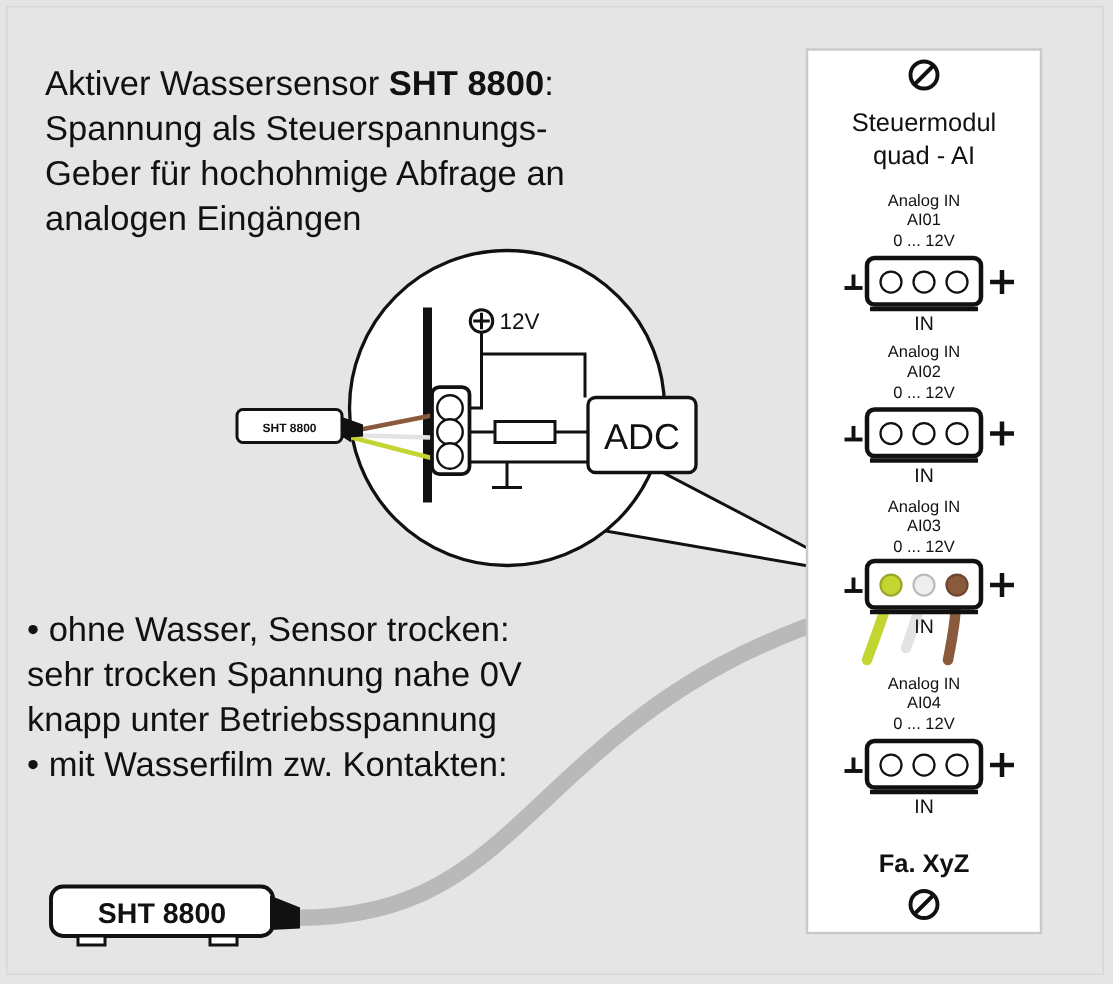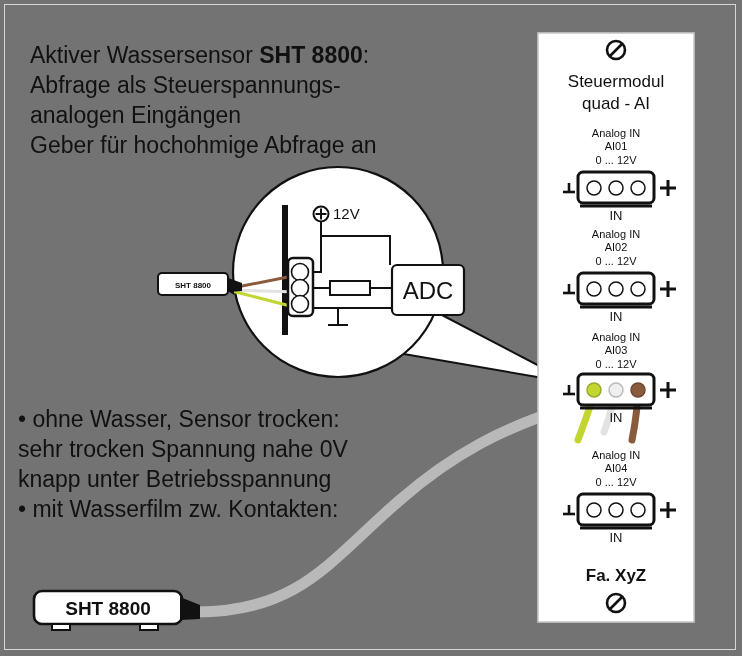--- a/index.html
+++ b/index.html
@@ -1,18 +1,18 @@
 <!DOCTYPE html>
 <html><head>
 <meta charset="utf-8">
 <style>
   html,body{margin:0;padding:0;background:#ffffff;}
   body{width:742px;height:656px;overflow:hidden;
        font-family:"Liberation Sans",sans-serif;color:#1a1a1a;}
-  #root{position:relative;width:742px;height:656px;background:#737373;}
+  #root{position:relative;width:742px;height:656px;background:#e5e5e5;}
   .frame{position:absolute;left:4px;top:4px;width:732px;height:646px;
          border:1px solid #d7d7d7;box-sizing:border-box;pointer-events:none;}
 
   
   .headline{position:absolute;left:30px;top:40px;width:470px;
             font-size:23px;line-height:30px;color:#111;}
   .headline b{font-weight:bold;}
 
   
   .bullets{position:absolute;left:18px;top:404px;width:450px;
@@ -35,23 +35,23 @@
 <body>
 
 <div id="root">
 
   <div class="frame"></div>
 
   <div class="headline">
     <div>
       <span>Aktiver Wassersensor </span><b>SHT 8800</b><span>:</span>
     </div>
-    <div>Abfrage als Steuerspannungs-</div>
+    <div>Spannung als Steuerspannungs-</div>
+    <div>Geber für hochohmige Abfrage an</div>
     <div>analogen Eingängen</div>
-    <div>Geber für hochohmige Abfrage an</div>
   </div>
 
   <div class="bullets">
     <div>• ohne Wasser, Sensor trocken:</div>
     <div>sehr trocken Spannung nahe 0V</div>
     <div>knapp unter Betriebsspannung</div>
     <div>• mit Wasserfilm zw. Kontakten:</div>
   </div>
 
   <svg class="layer" viewBox="0 0 742 656">

